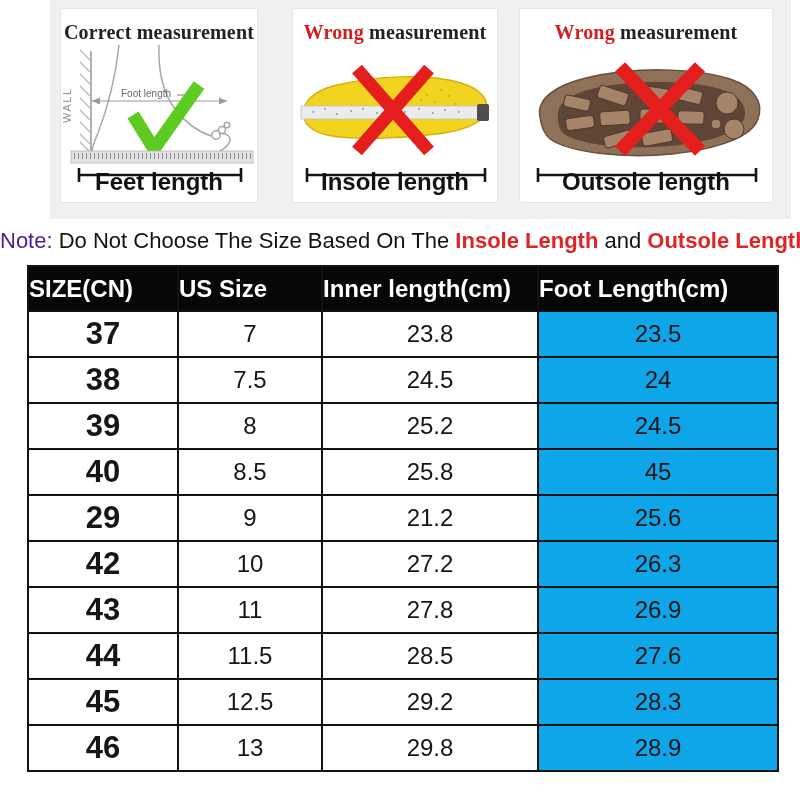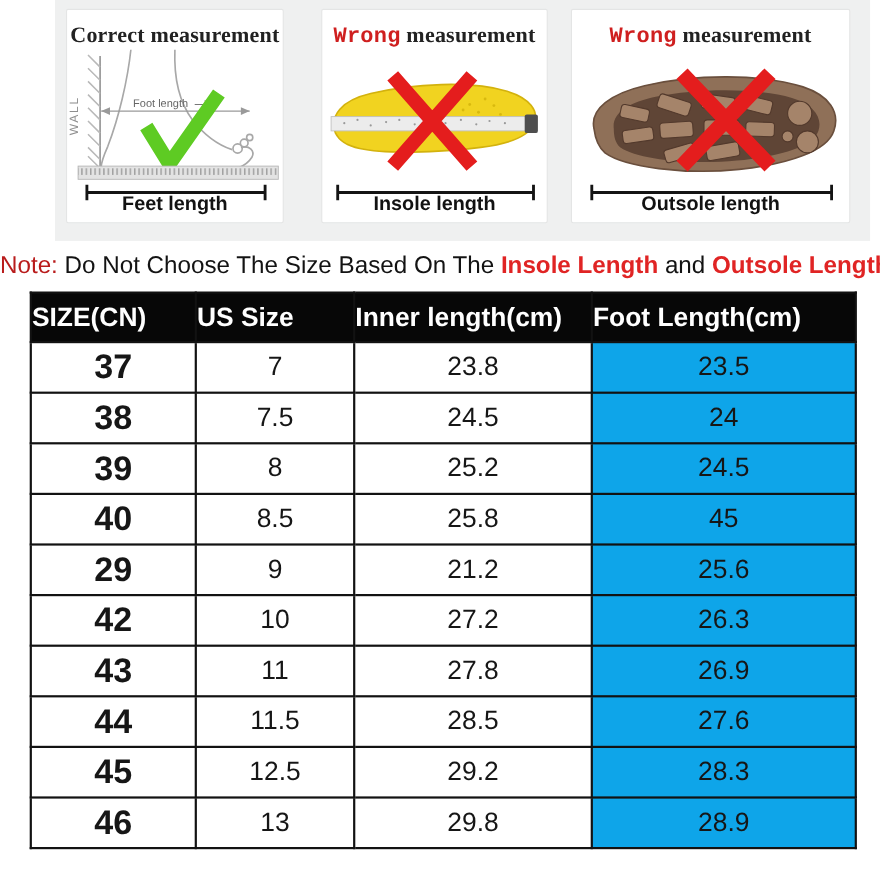--- a/index.html
+++ b/index.html
@@ -11,29 +11,29 @@
   .guide-strip { position:absolute; left:50px; top:0; width:741px; height:219px;
                  background:#eff0f0; }
   .guide-card { position:absolute; top:8px; height:195px; background:#ffffff;
                 border:1px solid #e4e5e5; border-radius:2px; }
   #card-correct { left:10px;  width:198px; }
   #card-insole  { left:242px; width:206px; }
   #card-outsole { left:469px; width:254px; }
   .card-title { position:absolute; top:12px; left:0; width:100%; text-align:center;
                 font-family:"Liberation Serif", serif; font-size:20px; font-weight:600;
                 color:#222; letter-spacing:0.2px; white-space:nowrap; }
-  .card-title .accent { color:#cf1f1f;font-family:Liberation Mono, monospace; }
+  .card-title .accent { color:#cf1f1f; }
   .card-svg { position:absolute; left:0; top:36px; }
   .card-caption { position:absolute; bottom:6px; left:0; width:100%; text-align:center;
-                  font-size:18px; font-weight:600; color:#121212; }
+                  font-size:24px; font-weight:600; color:#121212; }
 
   
   .note { position:absolute; top:226px; left:0; width:800px; text-align:center;
           font-size:22px; line-height:30px; color:#131313; white-space:nowrap; }
-  .note .red { color:#b91c1c; }
+  .note .red { color:#4c1d95; }
   .note .red-bold { color:#e02424; font-weight:bold; }
 
   
   table.size-table { position:absolute; left:27px; top:265px; width:750px;
                      border-collapse:collapse; table-layout:fixed;
                      border:2px solid #121212; }
   .size-table th { background:#070707; color:#ffffff; font-size:24px; font-weight:700;
                    height:45px; text-align:left; border:2px solid #121212; }
   .size-table td { height:46px; text-align:center; vertical-align:middle;
                    font-size:24px; color:#161616; background:#ffffff;

